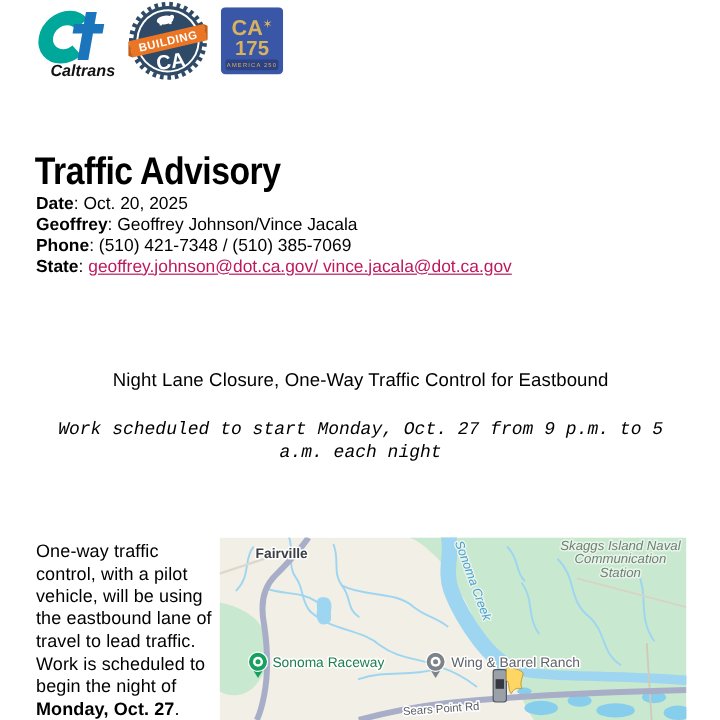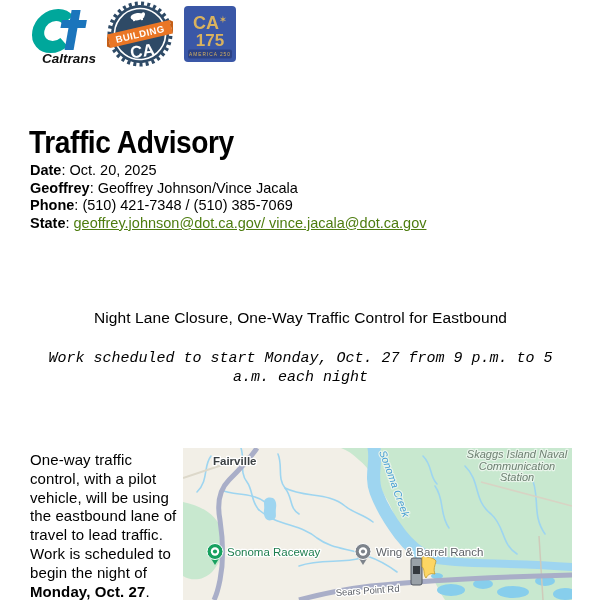--- a/index.html
+++ b/index.html
@@ -6,21 +6,21 @@
   #page{position:relative;width:600px;height:600px;background:#fff;overflow:hidden;
         font-family:"Liberation Sans",sans-serif;color:#000;}
   .abs{position:absolute;}
   
   .tagline{left:30px;top:79px;font-size:13.5px;}
   .title{left:29px;top:124px;font-size:32px;font-weight:bold;letter-spacing:-.5px;
          transform:scaleX(.88);transform-origin:left top;white-space:nowrap;}
   .fields{left:30px;top:162px;font-size:14.5px;line-height:17.6px;}
   .fields b{font-weight:bold;}
   .sep{white-space:pre;}
-  a.email-link{color:#4d7c0f;text-decoration:underline;cursor:pointer;}
+  a.email-link{color:#be185d;text-decoration:underline;cursor:pointer;}
   .release{left:30px;top:261px;font-size:15px;font-weight:bold;letter-spacing:.2px;}
   
   .headline{left:30px;top:308px;width:541px;text-align:center;font-size:15.5px;
             font-weight:normal;line-height:19.5px;letter-spacing:.1px;}
   .subheadline{left:30px;top:349px;width:541px;text-align:center;font-size:15px;
                font-style:italic;line-height:19px;font-family:Liberation Mono, monospace;}
   
   .lead{left:30px;top:382px;width:543px;font-size:15px;line-height:21px;letter-spacing:.1px;}
   .lead b{font-weight:bold;letter-spacing:.2px;}
   .leftcol{left:30px;top:451px;width:154px;font-size:15px;line-height:18.8px;letter-spacing:.1px;}

